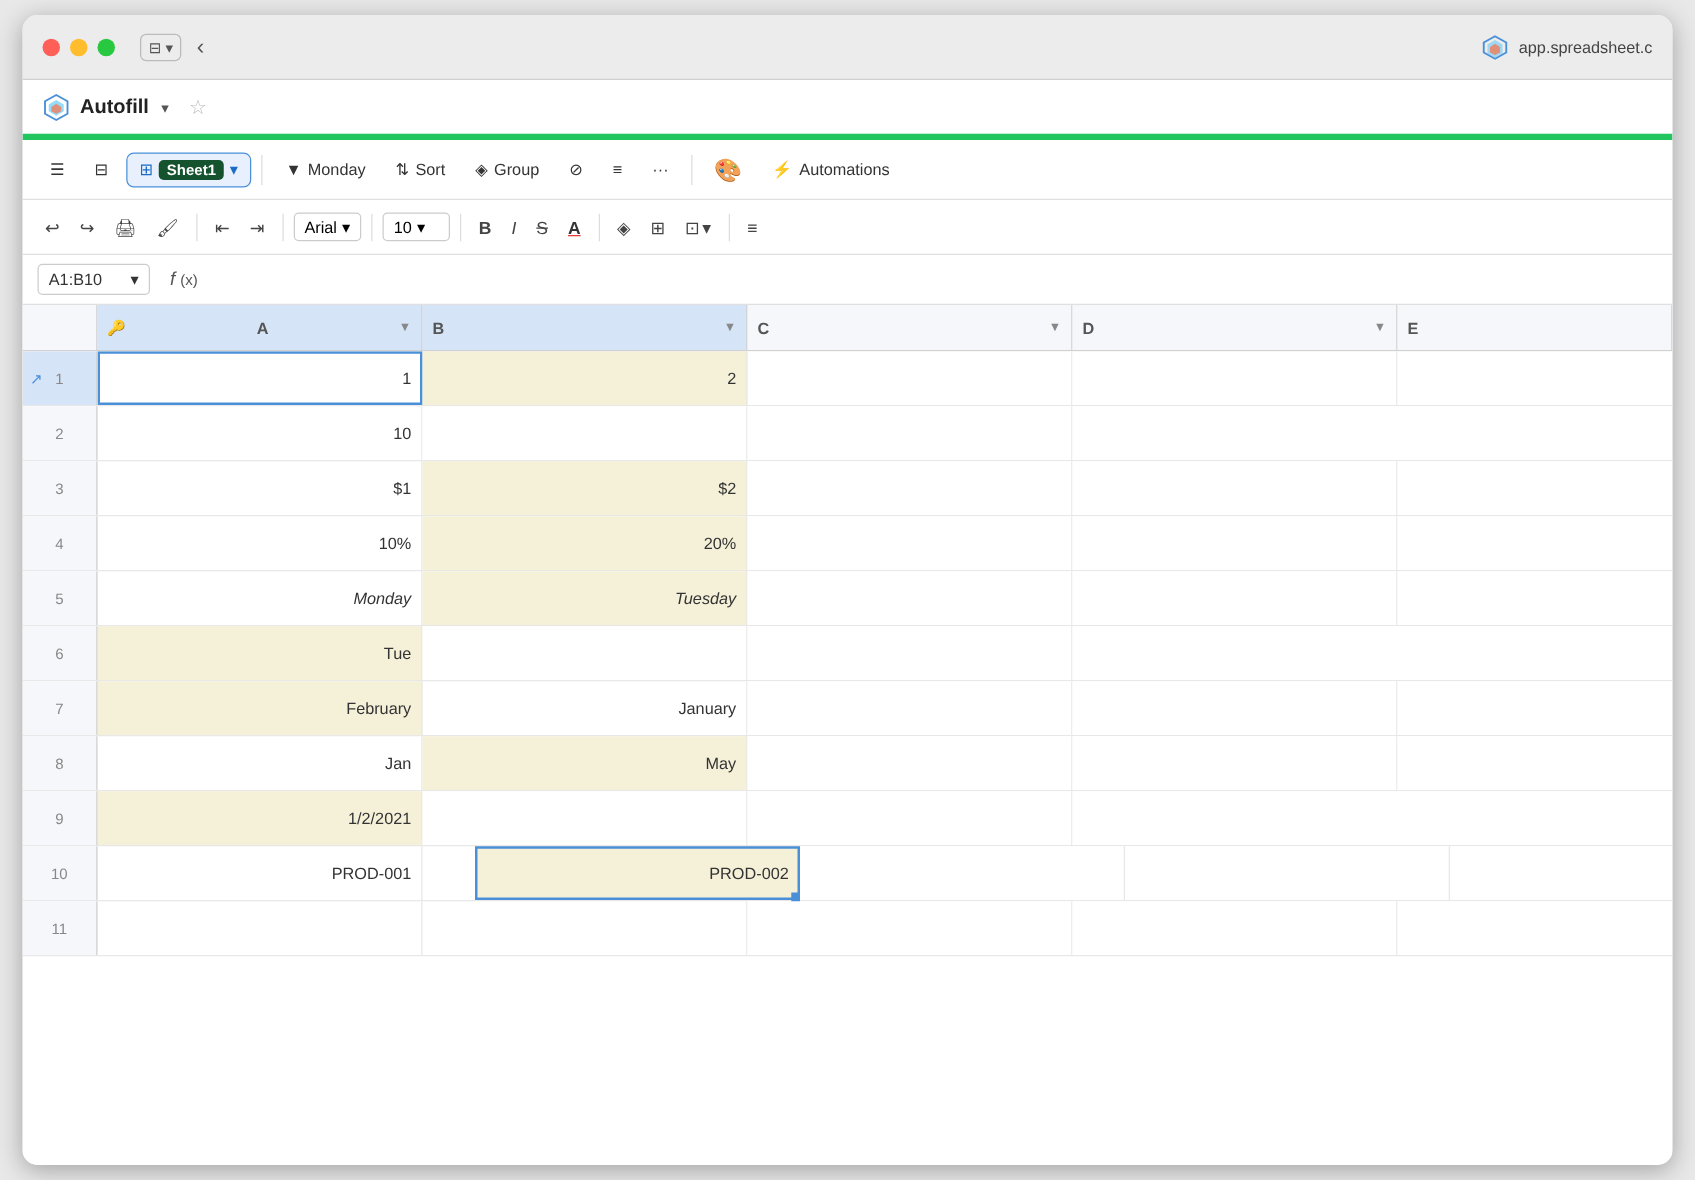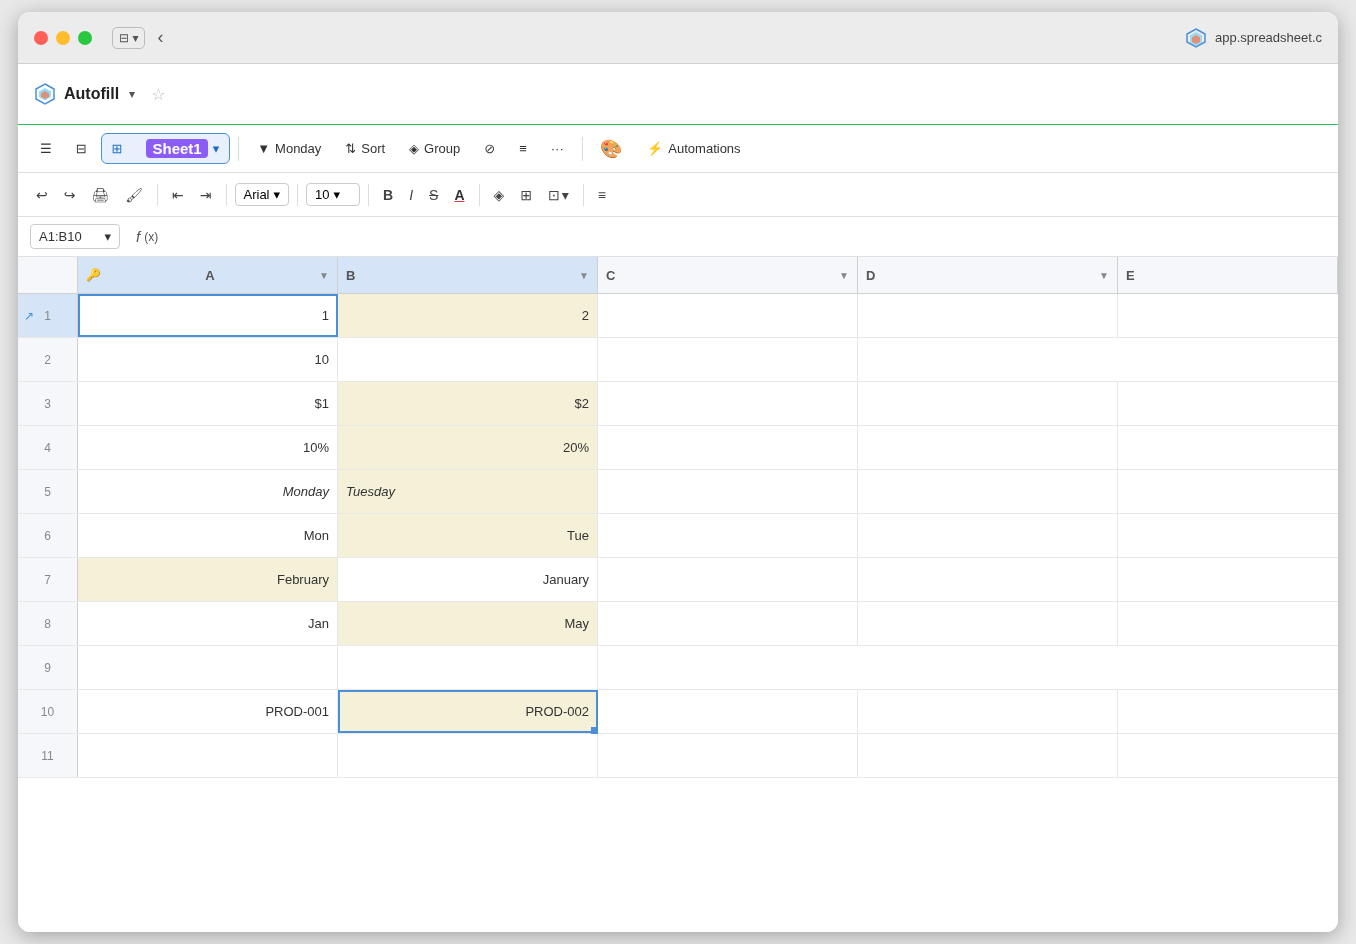--- a/index.html
+++ b/index.html
@@ -47,25 +47,25 @@
       background: none; border: 1px solid #bbb; border-radius: 5px;
       padding: 3px 6px; cursor: pointer; color: #555; font-size: 12px;
     }
     .titlebar-nav { font-size: 18px; color: #555; cursor: pointer; margin-left: 4px; }
     .titlebar-spacer { flex: 1; }
     .app-url { font-size: 13px; color: #444; }
 
     
     .app-header {
       background: white;
-      height: 61px;
+      height: 48px;
       display: flex;
       align-items: center;
       padding: 0 16px;
-      border-bottom: 1px solid #22c55e;
+      border-bottom: 5px solid #22c55e;
       flex-shrink: 0;
       gap: 8px;
     }
     .app-title {
       font-size: 16px; font-weight: 600; color: #222;
     }
     .dropdown-arrow { font-size: 12px; color: #555; margin-left: 2px; }
     .star-icon { font-size: 16px; color: #bbb; margin-left: 8px; cursor: pointer; }
 
     
@@ -84,27 +84,26 @@
       display: flex; align-items: center; gap: 5px;
       padding: 5px 10px; border-radius: 6px;
       font-size: 13px; color: #333;
     }
     .toolbar-btn.active {
       background: #e8f0fe;
       border: 1px solid #4a90d9;
       color: #1a6cc4;
     }
     .sheet-badge {
-      background: #8b5cf6;
+      background: #14532d;
       color: white;
       border-radius: 4px;
       padding: 1px 6px;
-      font-size: 15px;
+      font-size: 12px;
       font-weight: 600;
-      margin-left: 19px;
     }
     .toolbar-separator { width: 1px; height: 24px; background: #ddd; margin: 0 4px; }
 
     
     .formatbar {
       background: white;
       height: 44px;
       display: flex;
       align-items: center;
       padding: 0 12px;
@@ -515,33 +514,30 @@
         <div class="cell col-c"></div>
         <div class="cell col-d"></div>
         <div class="cell col-e"></div>
       </div>
 
       <div class="spreadsheet-row">
         <div class="row-num">5</div>
         <div class="cell col-a left-align" style="justify-content:flex-end;">
           <span>Monday</span>
         </div>
-        <div class="cell col-b selected-col left-align" style="">
+        <div class="cell col-b selected-col left-align" style="justify-content:flex-end;">
           <span>Tuesday</span>
         </div>
         <div class="cell col-c"></div>
         <div class="cell col-d"></div>
         <div class="cell col-e"></div>
       </div>
 
       <div class="spreadsheet-row">
         <div class="row-num">6</div>
-        <div class="cell col-a">
-          <span>Mon</span>
-        </div>
         <div class="cell col-b selected-col">
           <span>Tue</span>
         </div>
         <div class="cell col-c"></div>
         <div class="cell col-d"></div>
         <div class="cell col-e"></div>
       </div>
 
       <div class="spreadsheet-row">
         <div class="row-num">7</div>
@@ -564,31 +560,34 @@
         <div class="cell col-b selected-col">
           <span>May</span>
         </div>
         <div class="cell col-c"></div>
         <div class="cell col-d"></div>
         <div class="cell col-e"></div>
       </div>
 
       <div class="spreadsheet-row">
         <div class="row-num">9</div>
+        <div class="cell col-b selected-col">
+          <span>1/2/2021</span>
+        </div>
         <div class="cell col-c"></div>
         <div class="cell col-d"></div>
         <div class="cell col-e"></div>
       </div>
 
       <div class="spreadsheet-row">
         <div class="row-num">10</div>
         <div class="cell col-a">
           <span>PROD-001</span>
         </div>
-        <div class="cell col-b selected-col" style="position:relative; outline:2px solid #4a90d9; outline-offset:-2px;">
+        <div class="cell col-b selected-col" style="position:relative; outline:2px solid #4a90d9; outline-offset:-2px;margin-left:42px;">
           <span>PROD-002</span>
           <div class="autofill-handle"></div>
         </div>
         <div class="cell col-c"></div>
         <div class="cell col-d"></div>
         <div class="cell col-e"></div>
       </div>
 
       <div class="spreadsheet-row">
         <div class="row-num">11</div>

